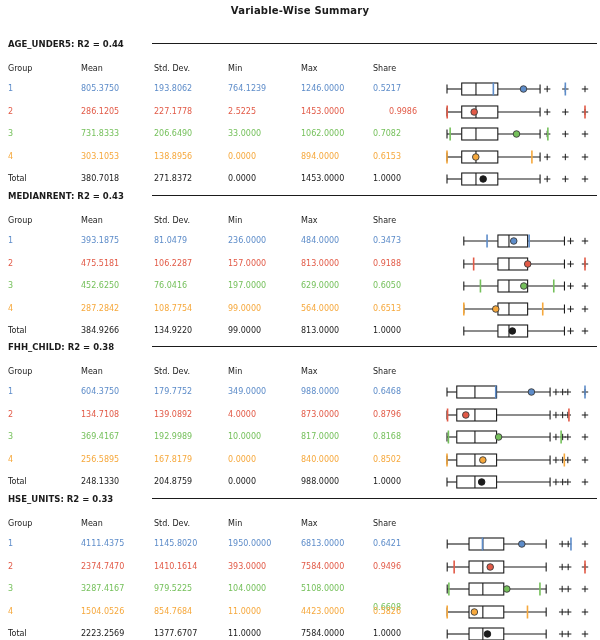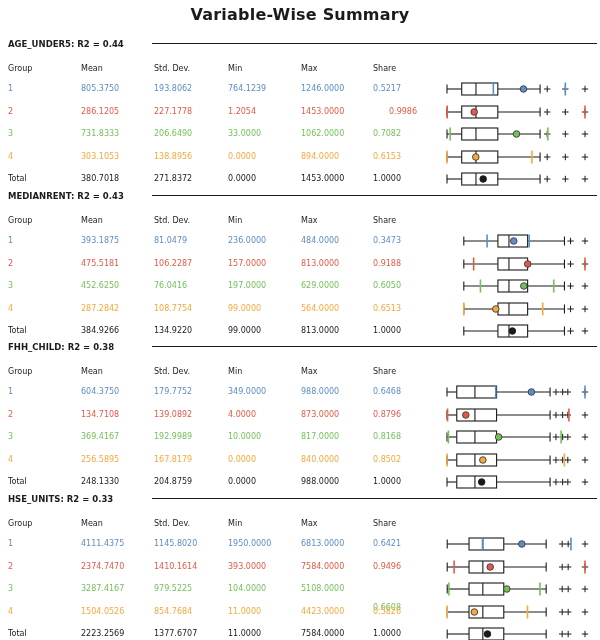--- a/index.html
+++ b/index.html
@@ -2,21 +2,21 @@
 <html><head>
 <meta charset="utf-8">
 <style>
   html,body { margin:0; padding:0; background:#ffffff; }
   .page {
     position:relative; width:600px; height:640px; background:#ffffff;
     font-family:"DejaVu Sans", sans-serif; color:#1b1b1b; overflow:hidden;
   }
   .fig-title {
     position:absolute; top:5px; left:0; width:600px; text-align:center;
-    font-size:16px; font-weight:bold; letter-spacing:0.2px;
+    font-size:10px; font-weight:bold; letter-spacing:0.2px;
   }
   .section { position:absolute; left:0; width:600px; height:158px; }
   .sec-title { position:absolute; left:8px; top:0; height:11px; line-height:11px;
     font-size:8.5px; font-weight:bold; white-space:nowrap; }
   .sec-rule { position:absolute; left:152px; right:3px; top:4px; height:0;
     border-top:1px solid #1b1b1b; }
   .trow { position:absolute; left:0; width:600px; height:22px; }
   .cell { position:absolute; top:0; height:22px; line-height:22px;
     font-size:8px; white-space:nowrap; }
   .boxsvg { position:absolute; left:440px; top:0; }
@@ -60,21 +60,21 @@
             <line x1="145" y1="7.8" x2="145" y2="14.2" stroke="#1b1b1b" stroke-width="1"></line>
             <line x1="53.34824501032347" y1="4.5" x2="53.34824501032347" y2="17.5" stroke="#5D8CC9" stroke-width="1.6"></line>
             <line x1="125.33998623537508" y1="4.5" x2="125.33998623537508" y2="17.5" stroke="#5D8CC9" stroke-width="1.6"></line>
             <circle cx="83.49122505161733" cy="11" r="3.3" fill="#5D8CC9" stroke="#3b3b3b" stroke-width="0.9"></circle>
           </svg>
         </div>
         <div class="trow" style="top: 61.5px;">
           <span class="cell" style="left: 8px; color: rgb(226, 90, 71);">2</span>
           <span class="cell" style="left: 81px; color: rgb(226, 90, 71);">286.1205</span>
           <span class="cell" style="left: 154px; color: rgb(226, 90, 71);">227.1778</span>
-          <span class="cell" style="left: 228px; color: rgb(226, 90, 71);">1.2054</span>
+          <span class="cell" style="left: 228px; color: rgb(226, 90, 71);">2.5225</span>
           <span class="cell" style="left: 301px; color: rgb(226, 90, 71);">1453.0000</span>
           <span class="cell" style="left: 389px; color: rgb(226, 90, 71);">0.9986</span>
           <svg width="158" height="22" class="boxsvg">
             <line x1="7" y1="11" x2="21.721266345492083" y2="11" stroke="#1b1b1b" stroke-width="1.1"></line>
             <line x1="57.8121128699243" y1="11" x2="100.07639366827254" y2="11" stroke="#1b1b1b" stroke-width="1.1"></line>
             <line x1="7" y1="6.5" x2="7" y2="15.5" stroke="#1b1b1b" stroke-width="1.1"></line>
             <line x1="100.07639366827254" y1="6.5" x2="100.07639366827254" y2="15.5" stroke="#1b1b1b" stroke-width="1.1"></line>
             <rect x="21.721266345492083" y="5" width="36.090846524432216" height="12" fill="#ffffff" stroke="#1b1b1b" stroke-width="1.1"></rect>
             <line x1="35.96765313145217" y1="5" x2="35.96765313145217" y2="17" stroke="#1b1b1b" stroke-width="1.1"></line>
             <line x1="103.99958706125257" y1="11" x2="110.39958706125257" y2="11" stroke="#1b1b1b" stroke-width="1"></line>

